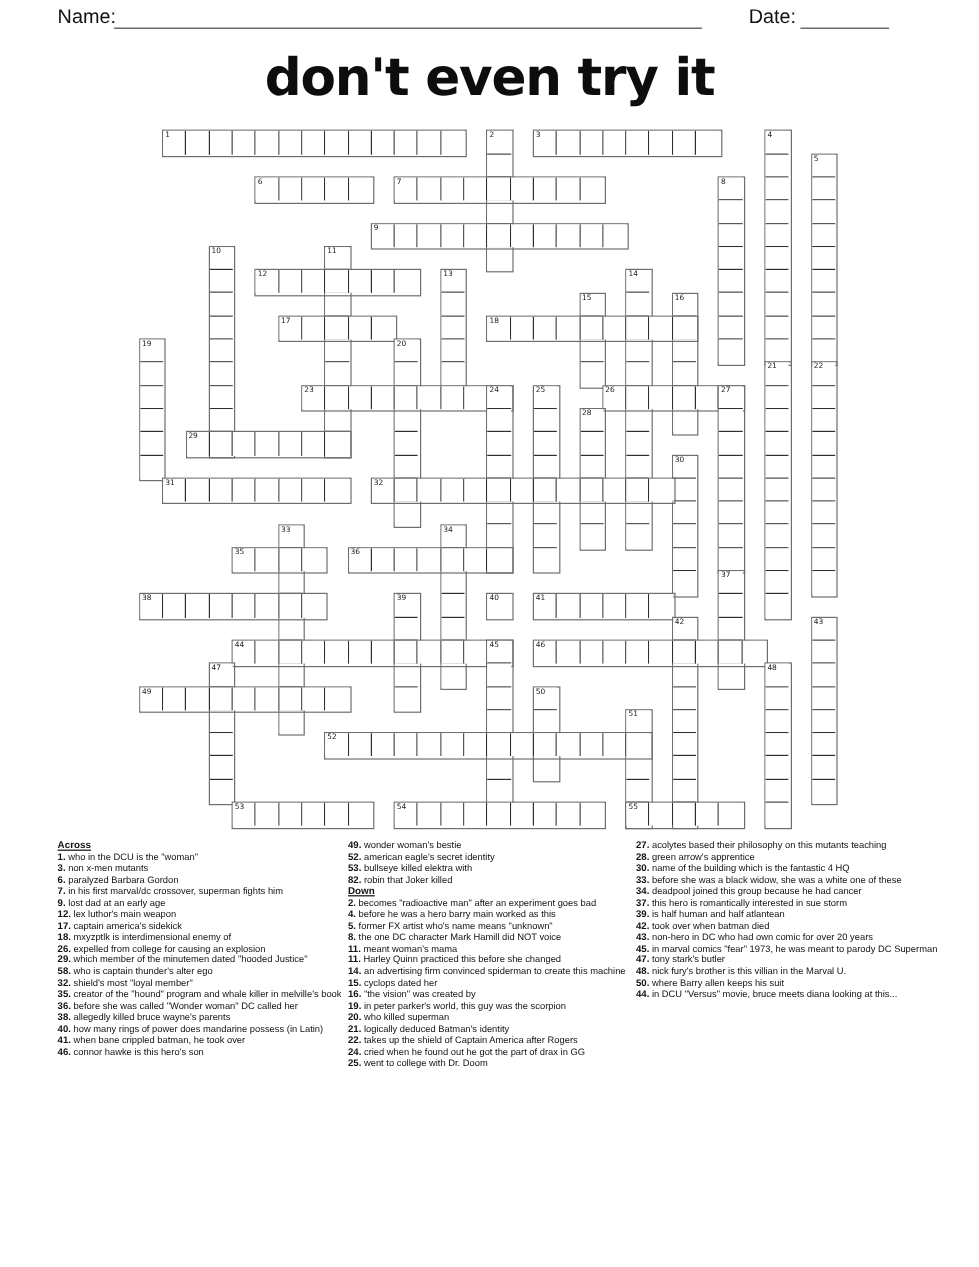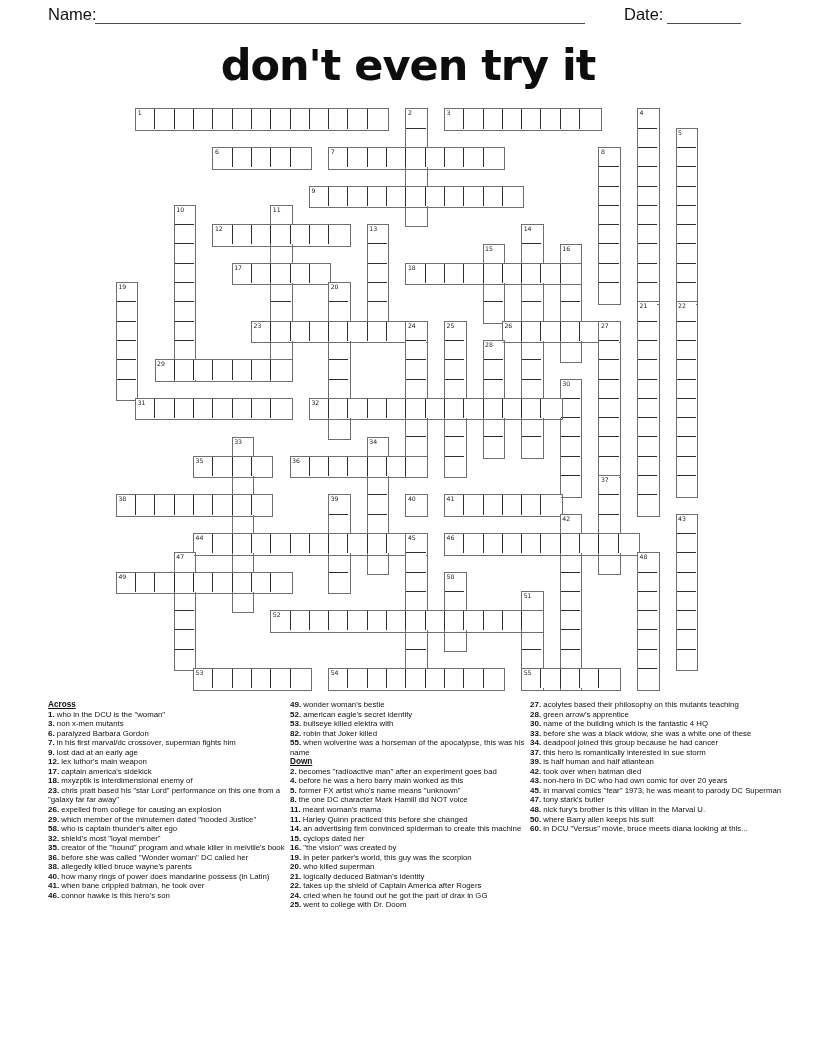--- a/index.html
+++ b/index.html
@@ -668,38 +668,36 @@
 <div class="clue-col clue-col1">
     <div class="clue-heading">Across</div>
     <div class="clue"><span class="clue-num">1.</span><span> who in the DCU is the "woman"</span></div>
     <div class="clue"><span class="clue-num">3.</span><span> non x-men mutants</span></div>
     <div class="clue"><span class="clue-num">6.</span><span> paralyzed Barbara Gordon</span></div>
     <div class="clue"><span class="clue-num">7.</span><span> in his first marval/dc crossover, superman fights him</span></div>
     <div class="clue"><span class="clue-num">9.</span><span> lost dad at an early age</span></div>
     <div class="clue"><span class="clue-num">12.</span><span> lex luthor's main weapon</span></div>
     <div class="clue"><span class="clue-num">17.</span><span> captain america's sidekick</span></div>
     <div class="clue"><span class="clue-num">18.</span><span> mxyzptlk is interdimensional enemy of</span></div>
-    <div class="clue"><span class="clue-num">23.</span><span> chris pratt based his "star Lord" performance on this one from a "galaxy far far away"</span></div>
     <div class="clue"><span class="clue-num">26.</span><span> expelled from college for causing an explosion</span></div>
     <div class="clue"><span class="clue-num">29.</span><span> which member of the minutemen dated "hooded Justice"</span></div>
     <div class="clue"><span class="clue-num">58.</span><span> who is captain thunder's alter ego</span></div>
     <div class="clue"><span class="clue-num">32.</span><span> shield's most "loyal member"</span></div>
     <div class="clue"><span class="clue-num">35.</span><span> creator of the "hound" program and whale killer in melville's book</span></div>
     <div class="clue"><span class="clue-num">36.</span><span> before she was called "Wonder woman" DC called her</span></div>
     <div class="clue"><span class="clue-num">38.</span><span> allegedly killed bruce wayne's parents</span></div>
     <div class="clue"><span class="clue-num">40.</span><span> how many rings of power does mandarine possess (in Latin)</span></div>
     <div class="clue"><span class="clue-num">41.</span><span> when bane crippled batman, he took over</span></div>
     <div class="clue"><span class="clue-num">46.</span><span> connor hawke is this hero's son</span></div>
   </div>
 <div class="clue-col clue-col2">
     <div class="clue"><span class="clue-num">49.</span><span> wonder woman's bestie</span></div>
     <div class="clue"><span class="clue-num">52.</span><span> american eagle's secret identity</span></div>
     <div class="clue"><span class="clue-num">53.</span><span> bullseye killed elektra with</span></div>
     <div class="clue"><span class="clue-num">82.</span><span> robin that Joker killed</span></div>
-    <div class="clue"><span class="clue-num">55.</span><span> when wolverine was a horseman of the apocalypse, this was his name</span></div>
     <div class="clue-heading">Down</div>
     <div class="clue"><span class="clue-num">2.</span><span> becomes "radioactive man" after an experiment goes bad</span></div>
     <div class="clue"><span class="clue-num">4.</span><span> before he was a hero barry main worked as this</span></div>
     <div class="clue"><span class="clue-num">5.</span><span> former FX artist who's name means "unknown"</span></div>
     <div class="clue"><span class="clue-num">8.</span><span> the one DC character Mark Hamill did NOT voice</span></div>
     <div class="clue"><span class="clue-num">11.</span><span> meant woman's mama</span></div>
     <div class="clue"><span class="clue-num">11.</span><span> Harley Quinn practiced this before she changed</span></div>
     <div class="clue"><span class="clue-num">14.</span><span> an advertising firm convinced spiderman to create this machine</span></div>
     <div class="clue"><span class="clue-num">15.</span><span> cyclops dated her</span></div>
     <div class="clue"><span class="clue-num">16.</span><span> "the vision" was created by</span></div>
@@ -717,14 +715,14 @@
     <div class="clue"><span class="clue-num">33.</span><span> before she was a black widow, she was a white one of these</span></div>
     <div class="clue"><span class="clue-num">34.</span><span> deadpool joined this group because he had cancer</span></div>
     <div class="clue"><span class="clue-num">37.</span><span> this hero is romantically interested in sue storm</span></div>
     <div class="clue"><span class="clue-num">39.</span><span> is half human and half atlantean</span></div>
     <div class="clue"><span class="clue-num">42.</span><span> took over when batman died</span></div>
     <div class="clue"><span class="clue-num">43.</span><span> non-hero in DC who had own comic for over 20 years</span></div>
     <div class="clue"><span class="clue-num">45.</span><span> in marval comics "fear" 1973, he was meant to parody DC Superman</span></div>
     <div class="clue"><span class="clue-num">47.</span><span> tony stark's butler</span></div>
     <div class="clue"><span class="clue-num">48.</span><span> nick fury's brother is this villian in the Marval U.</span></div>
     <div class="clue"><span class="clue-num">50.</span><span> where Barry allen keeps his suit</span></div>
-    <div class="clue"><span class="clue-num">60.</span><span> in DCU "Versus" movie, bruce meets diana looking at this...</span></div>
+    <div class="clue"><span class="clue-num">44.</span><span> in DCU "Versus" movie, bruce meets diana looking at this...</span></div>
   </div>
 
 </body></html>

